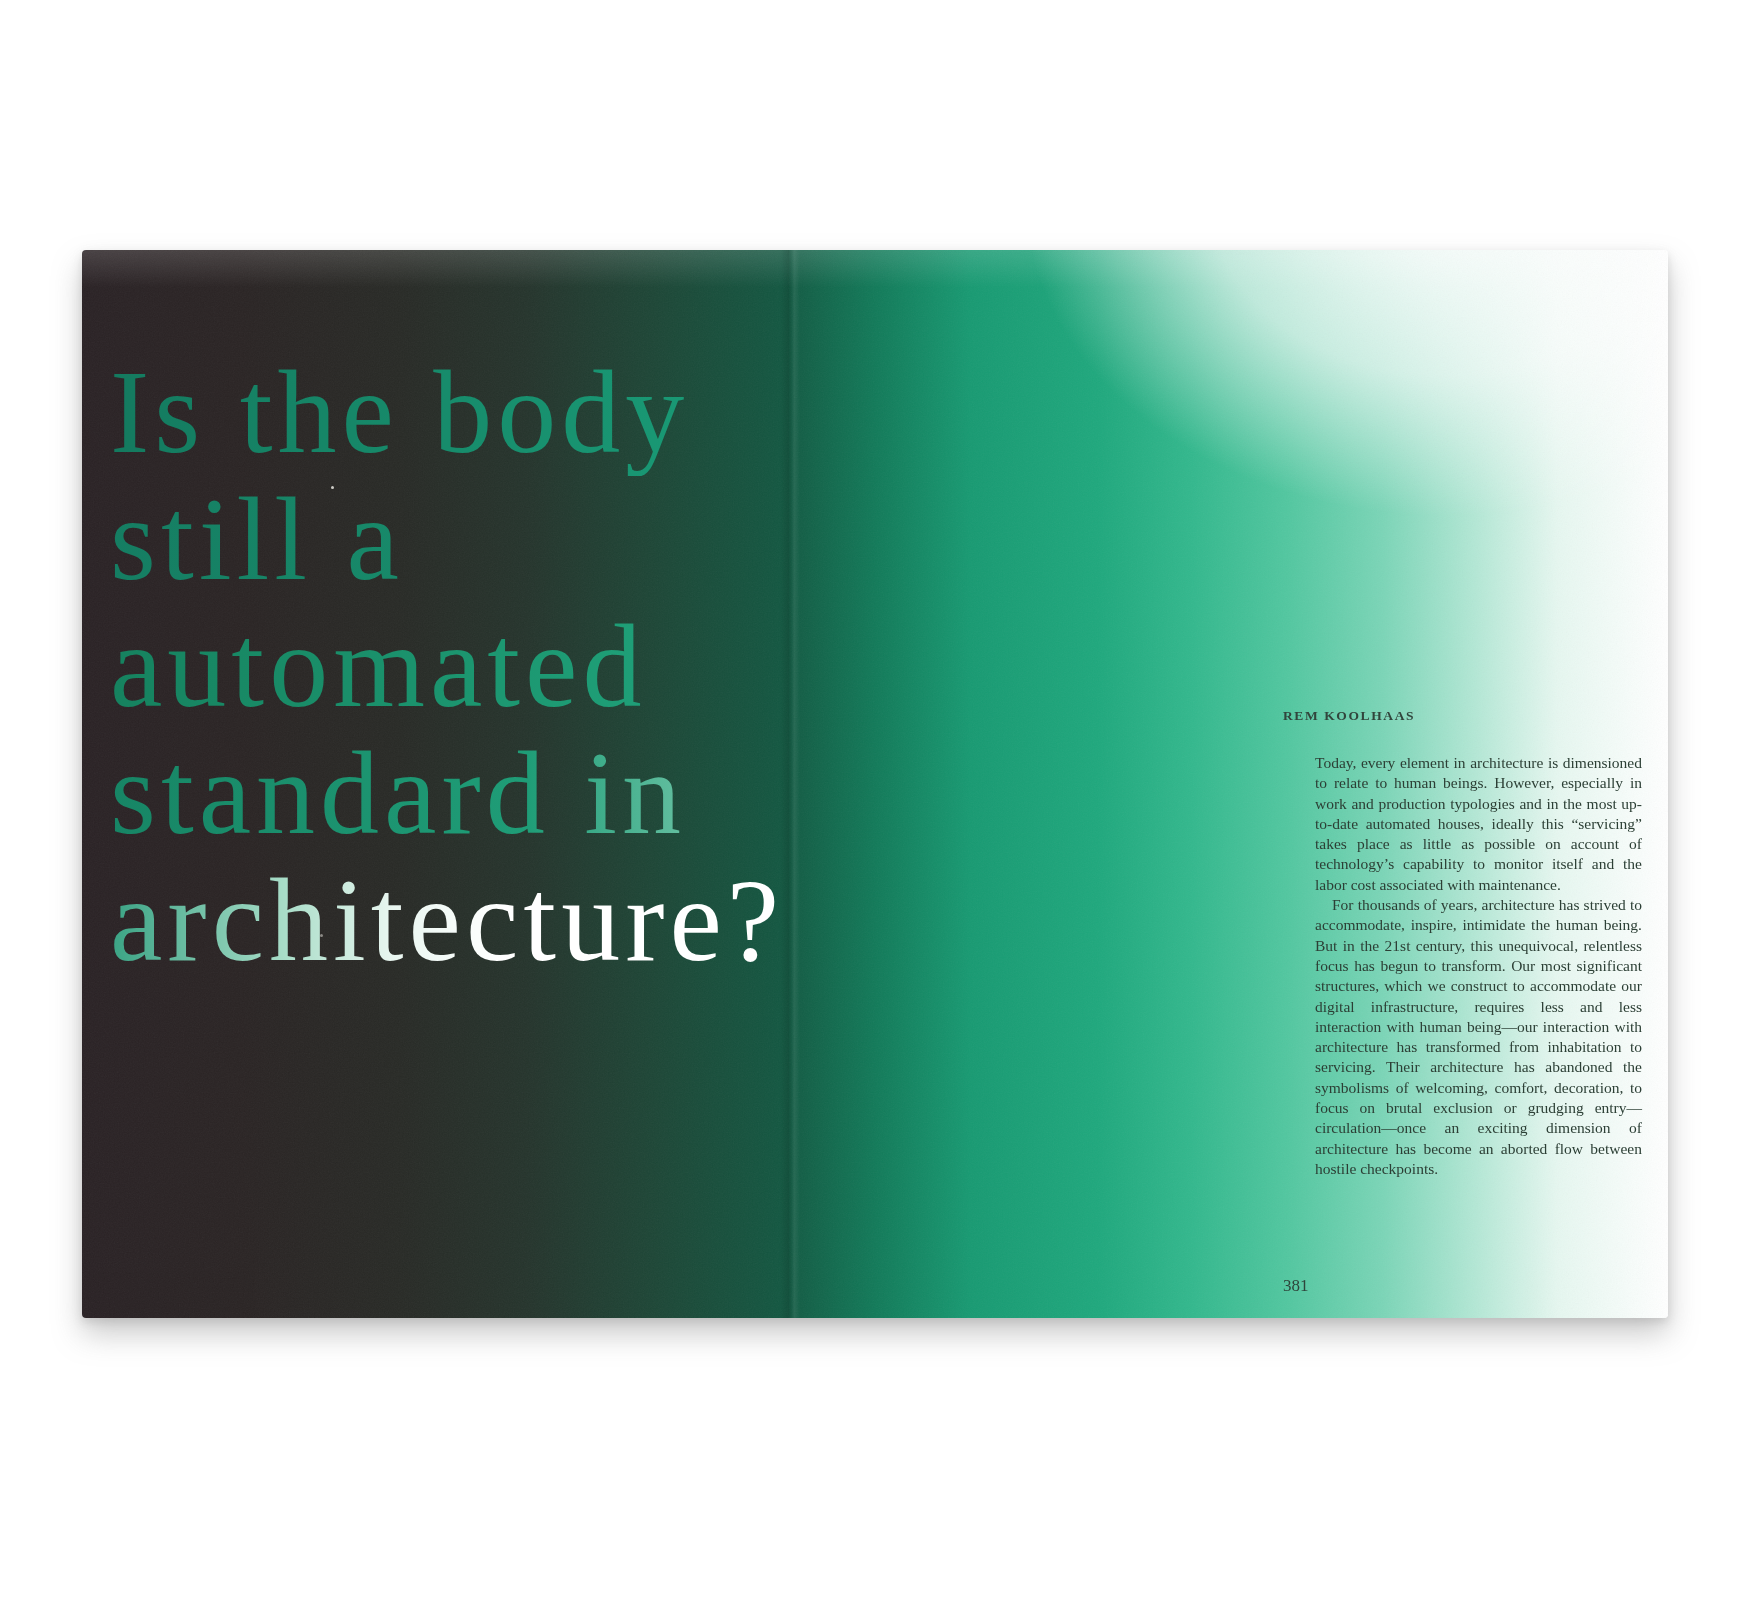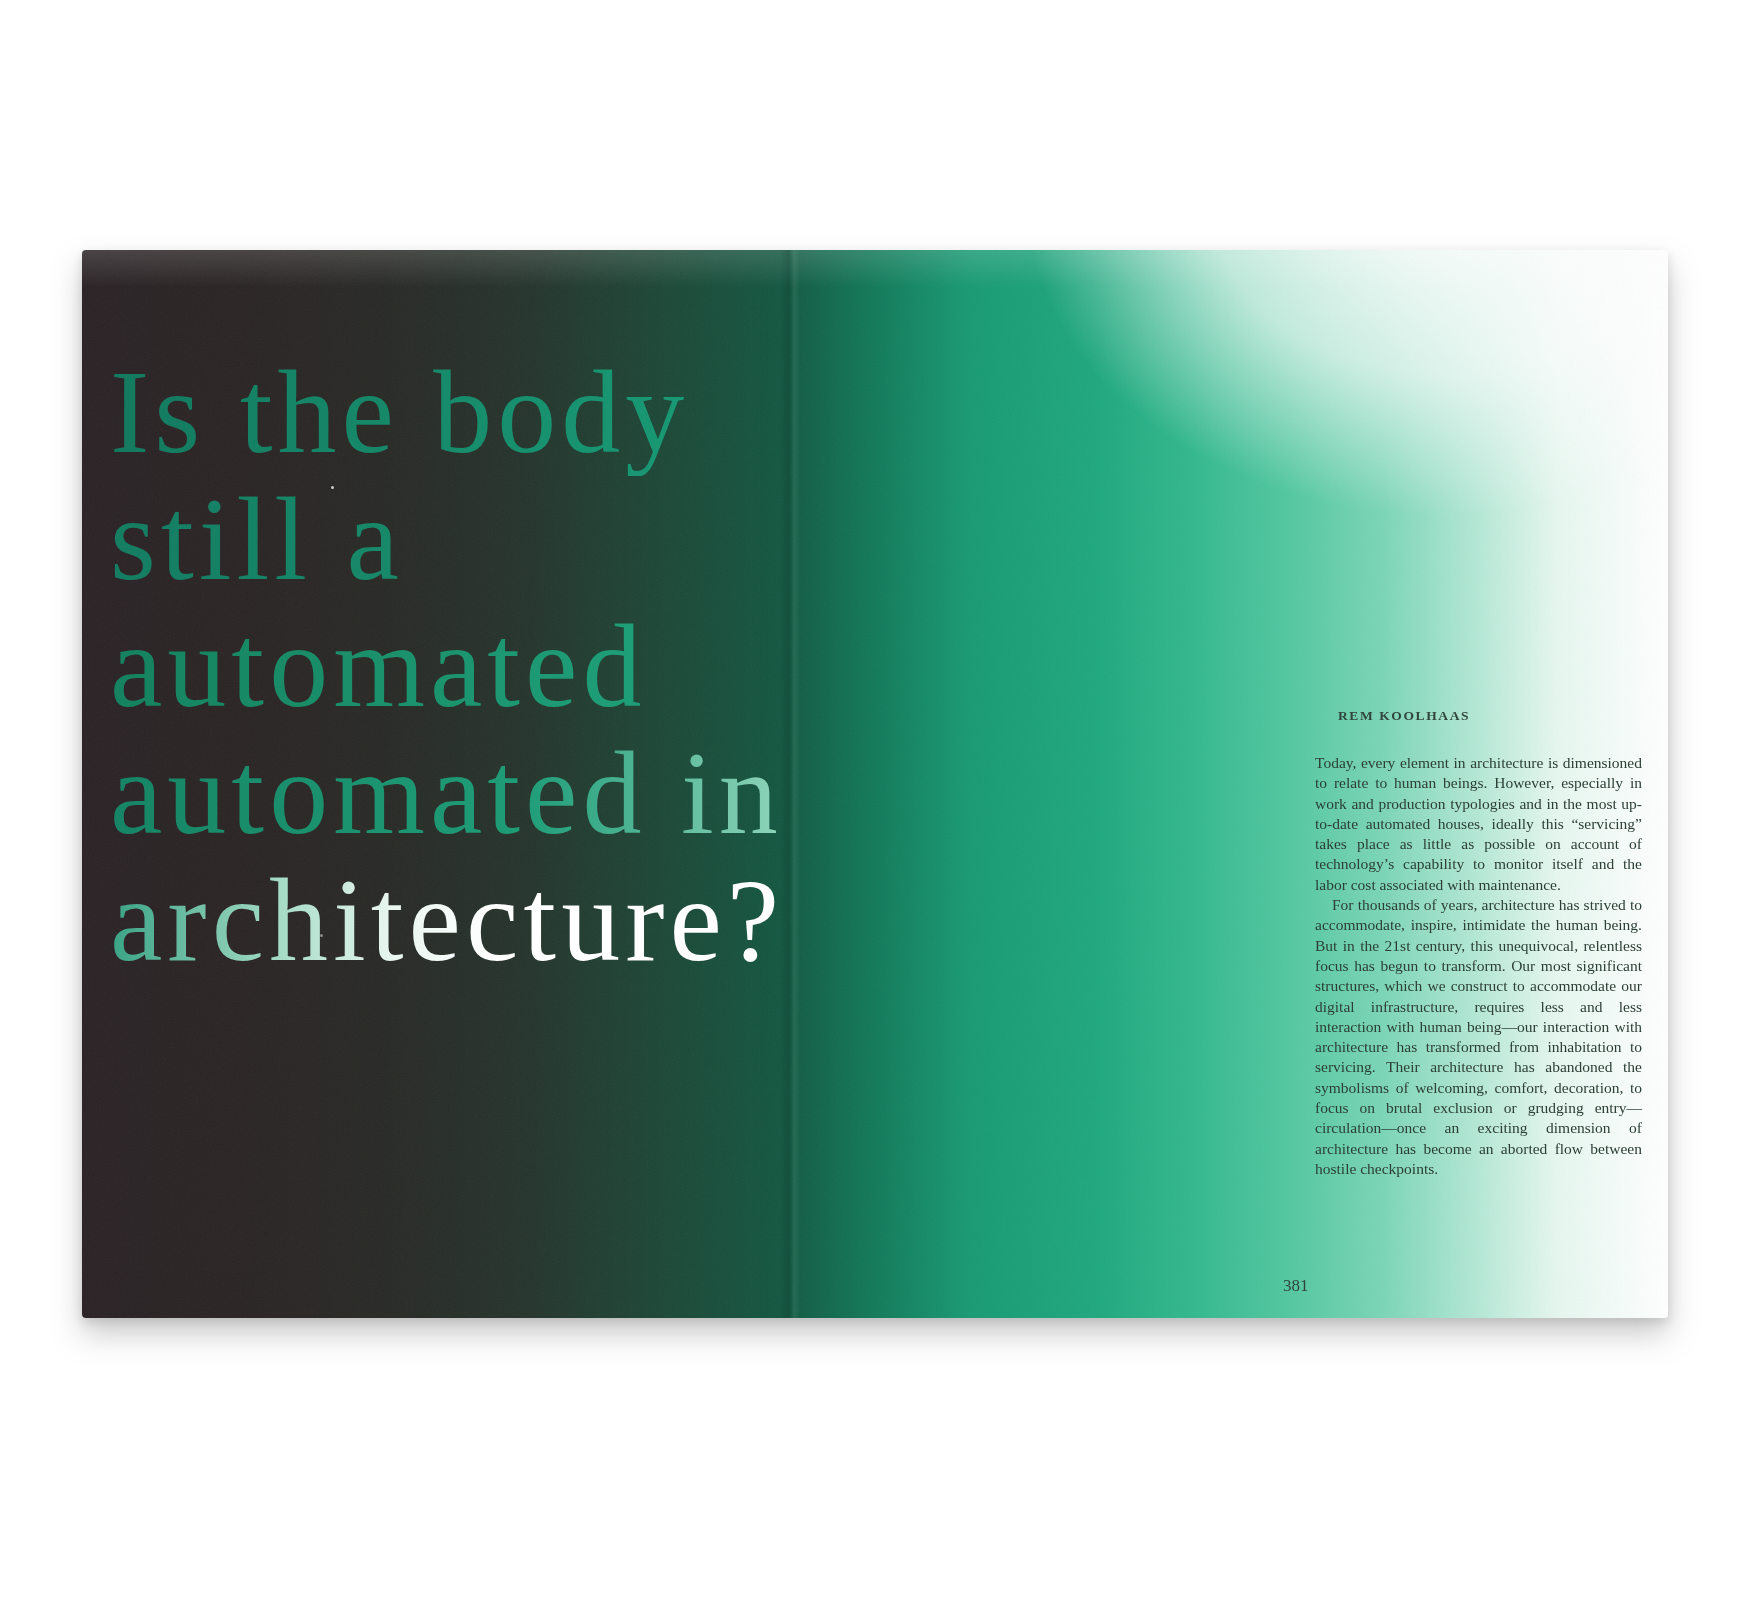--- a/index.html
+++ b/index.html
@@ -50,21 +50,21 @@
     display:block;
     -webkit-background-clip:text;background-clip:text;color:transparent;
   }
   .hl-1{background-image:linear-gradient(90deg,#147a5f 0%,#1a9e78 100%);}
   .hl-2{background-image:linear-gradient(90deg,#157d62 0%,#1b9a74 100%);}
   .hl-3{background-image:linear-gradient(90deg,#16825f 0%,#21a77e 100%);}
   .hl-4{background-image:linear-gradient(90deg,#178565 0%,#1f9d77 62%,#8fd4ba 100%);}
   .hl-5{background-image:linear-gradient(90deg,#3aa384 0%,#a9ddc8 26%,#e9f6f0 42%,var(--headline-fade-white,#ffffff) 58%,#ffffff 100%);}
   
   .author{
-    position:absolute;left:1256px;top:458px;
+    position:absolute;left:1201px;top:458px;
     font-size:13.5px;font-weight:bold;letter-spacing:1.6px;
     color:var(--author-ink,#31453c);
   }
   .article{
     position:absolute;left:1201px;top:503px;width:327px;
     font-size:15.5px;line-height:20.3px;text-align:justify;
     color:var(--body-ink,#2c3f35);
     margin-left:32px;
   }
   .article p{margin:0;padding:0;}
@@ -95,21 +95,21 @@
 
   <div class="fold"></div>
 
   <div class="speck speck-a"></div>
   <div class="speck speck-b"></div>
 
   <h1 class="headline">
     <span class="hl-line hl-1">Is the body</span>
     <span class="hl-line hl-2">still a</span>
     <span class="hl-line hl-3">automated</span>
-    <span class="hl-line hl-4">automated in</span>
+    <span class="hl-line hl-4">standard in</span>
     <span class="hl-line hl-5">architecture?</span>
   </h1>
 
   <div class="author">REM KOOLHAAS</div>
 
   <div class="article">
     <p>Today, every element in architecture is dimensioned to relate to human beings. However, especially in work and production typologies and in the most up-to-date automated houses, ideally this “servicing” takes place as little as possible on account of technology’s capability to monitor itself and the labor cost associated with maintenance.</p>
     <p>For thousands of years, architecture has strived to accommodate, inspire, intimidate the human being. But in the 21st century, this unequivocal, relentless focus has begun to transform. Our most significant structures, which we construct to accommodate our digital infrastructure, requires less and less interaction with human being—our interaction with architecture has transformed from inhabitation to servicing. Their architecture has abandoned the symbolisms of welcoming, comfort, decoration, to focus on brutal exclusion or grudging entry—circulation—once an exciting dimension of architecture has become an aborted flow between hostile checkpoints.</p>
   </div>
 

